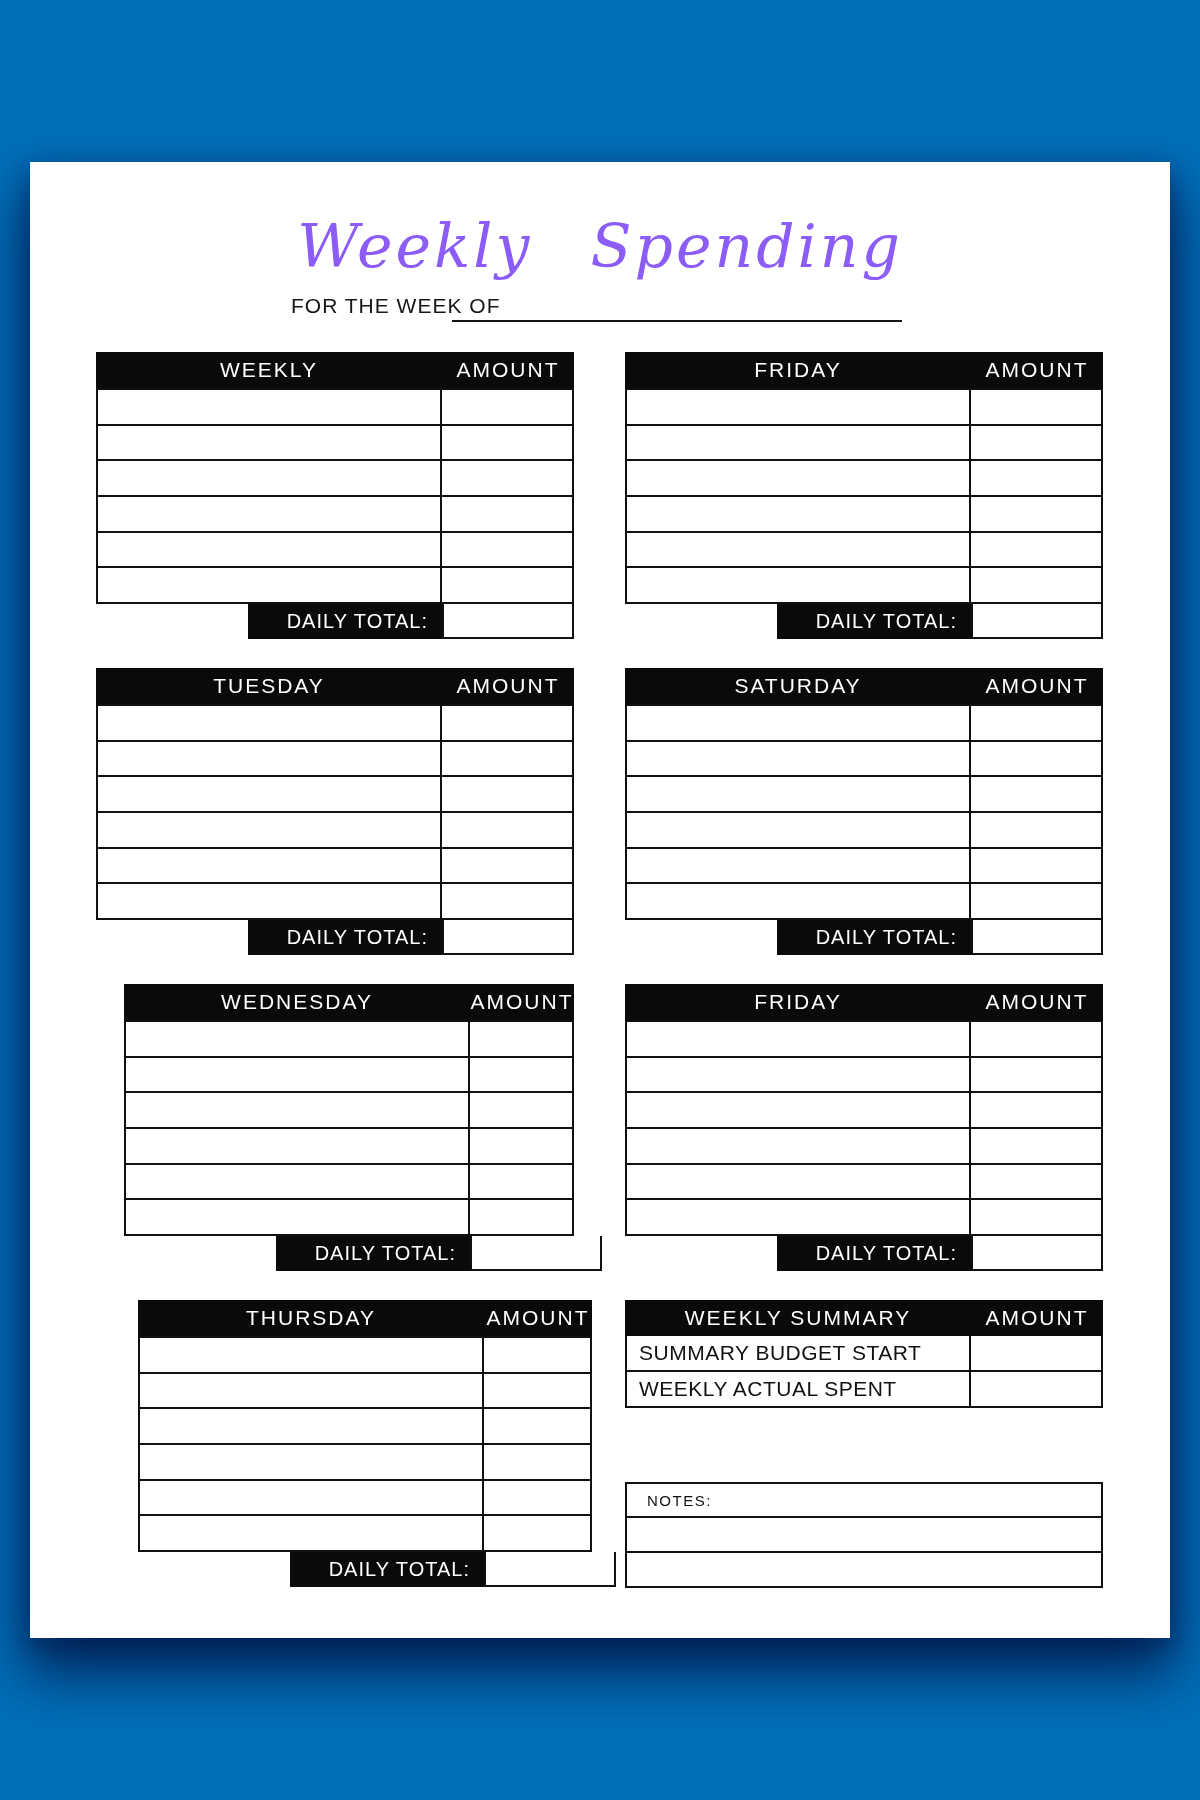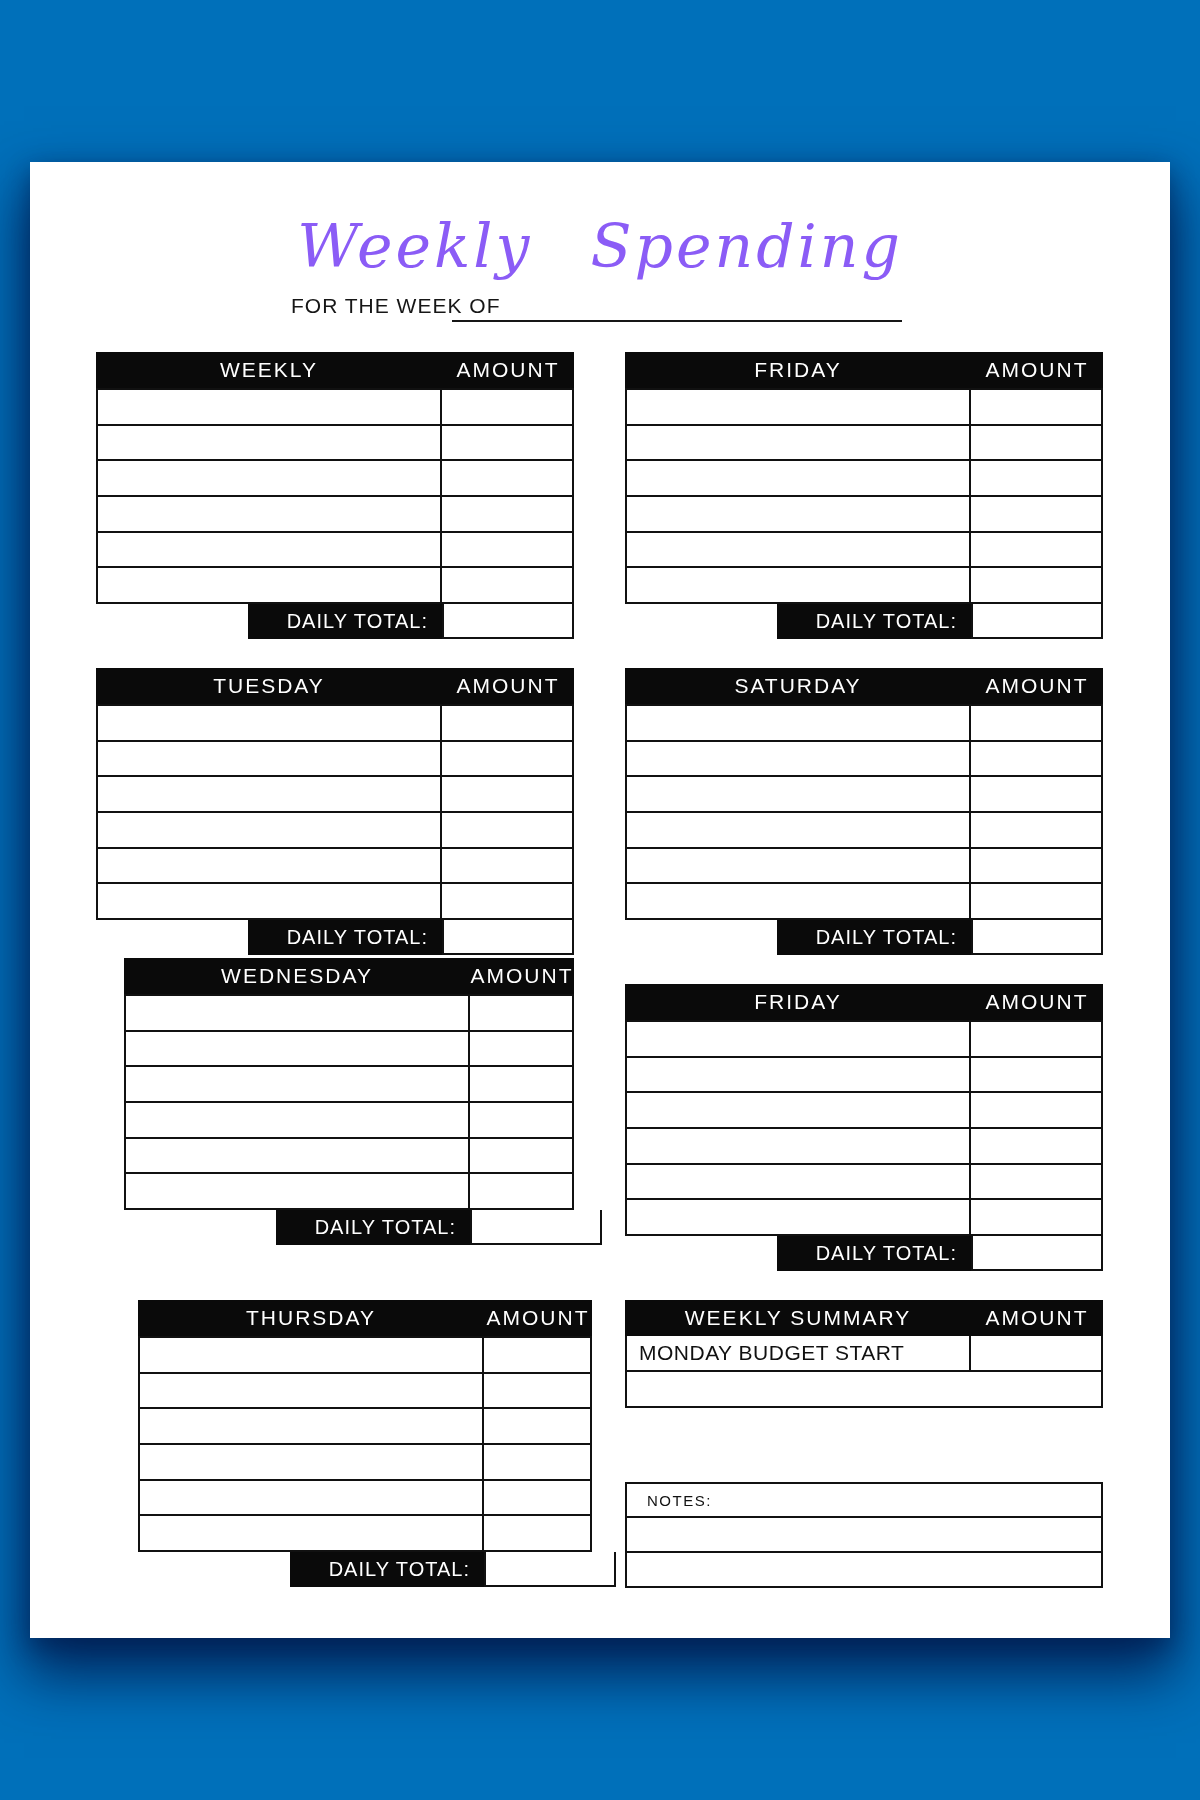--- a/index.html
+++ b/index.html
@@ -161,21 +161,21 @@
           <div class="entry-row">
             <div class="entry-desc"></div>
             <div class="entry-amount"></div>
           </div>
         </div>
     <div class="dt-total">
       <div class="dt-total-bar">DAILY TOTAL:</div>
       <div class="dt-total-amount"></div>
     </div>
   </div>
-      <div class="day-table" style="left: 66px; top: 796px; padding-left: 28px;">
+      <div class="day-table" style="left: 66px; top: 822px; padding-left: 28px;">
     <div class="dt-header">
       <div class="dt-day">WEDNESDAY</div>
       <div class="dt-amount">AMOUNT</div>
     </div>
     <div class="dt-body">
           <div class="entry-row">
             <div class="entry-desc"></div>
             <div class="entry-amount"></div>
           </div>
           <div class="entry-row">
@@ -349,24 +349,25 @@
     </div>
   </div>
     </div>
 
   <div class="summary-table">
     <div class="dt-header">
       <div class="dt-day">WEEKLY SUMMARY</div>
       <div class="dt-amount">AMOUNT</div>
     </div>
     <div class="sum-row">
-      <div class="sum-label">MONDAY BUDGET START</div>
+      <div class="sum-label">SUMMARY BUDGET START</div>
       <div class="sum-amount"></div>
     </div>
     <div class="sum-row">
+      <div class="sum-label">WEEKLY ACTUAL SPENT</div>
       <div class="sum-amount"></div>
     </div>
   </div>
 
   <div class="notes-box">
     <div class="notes-row">
       <div class="notes-label">NOTES:</div>
     </div>
     <div class="notes-row"></div>
     <div class="notes-row"></div>

